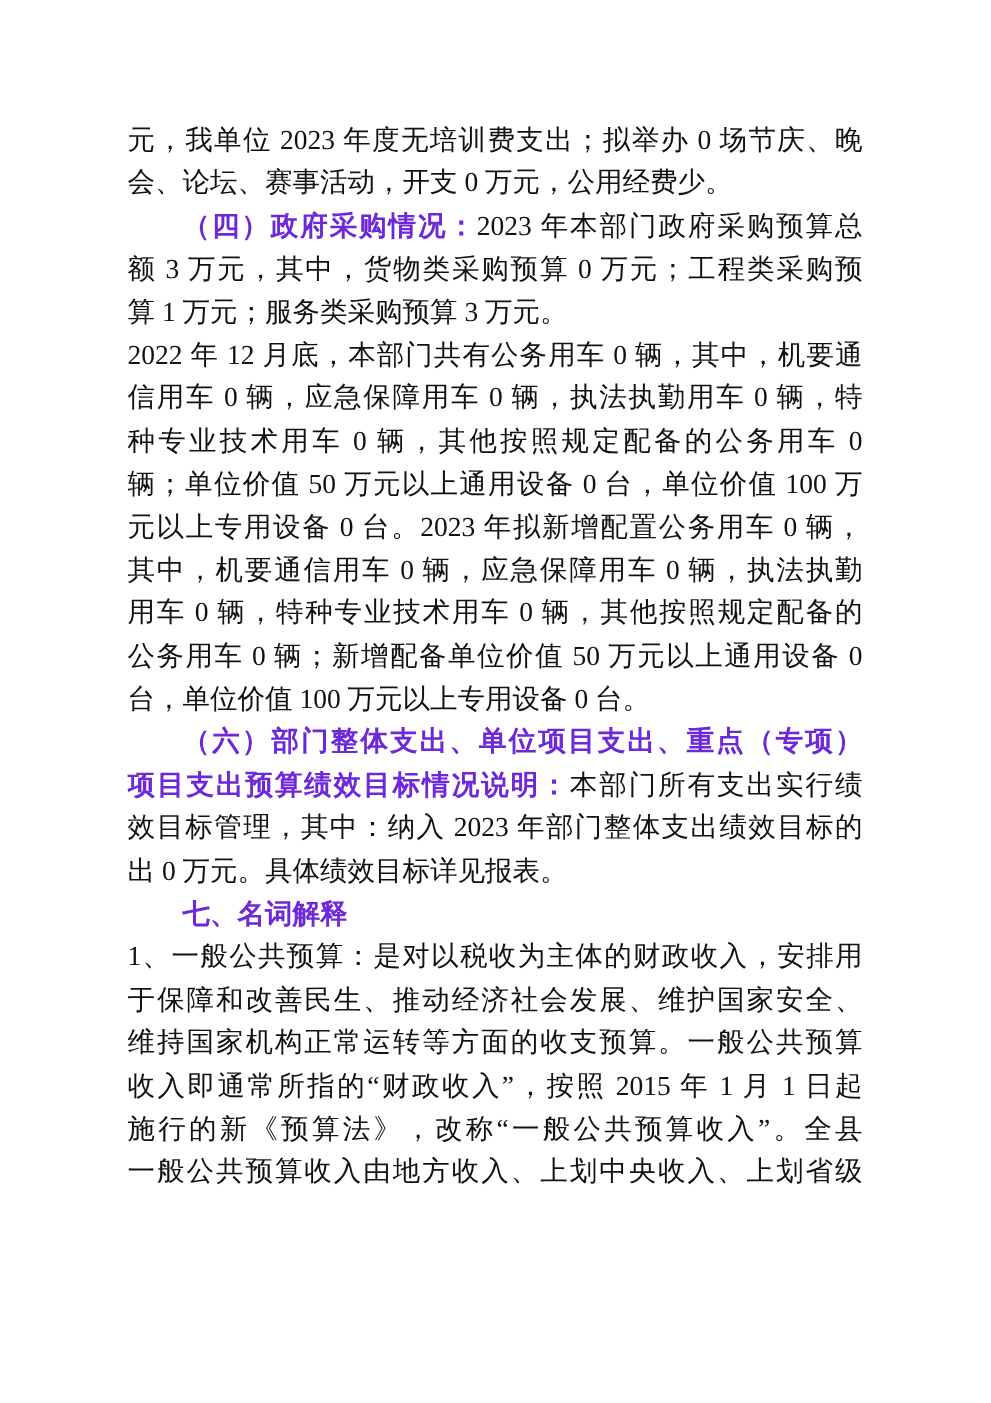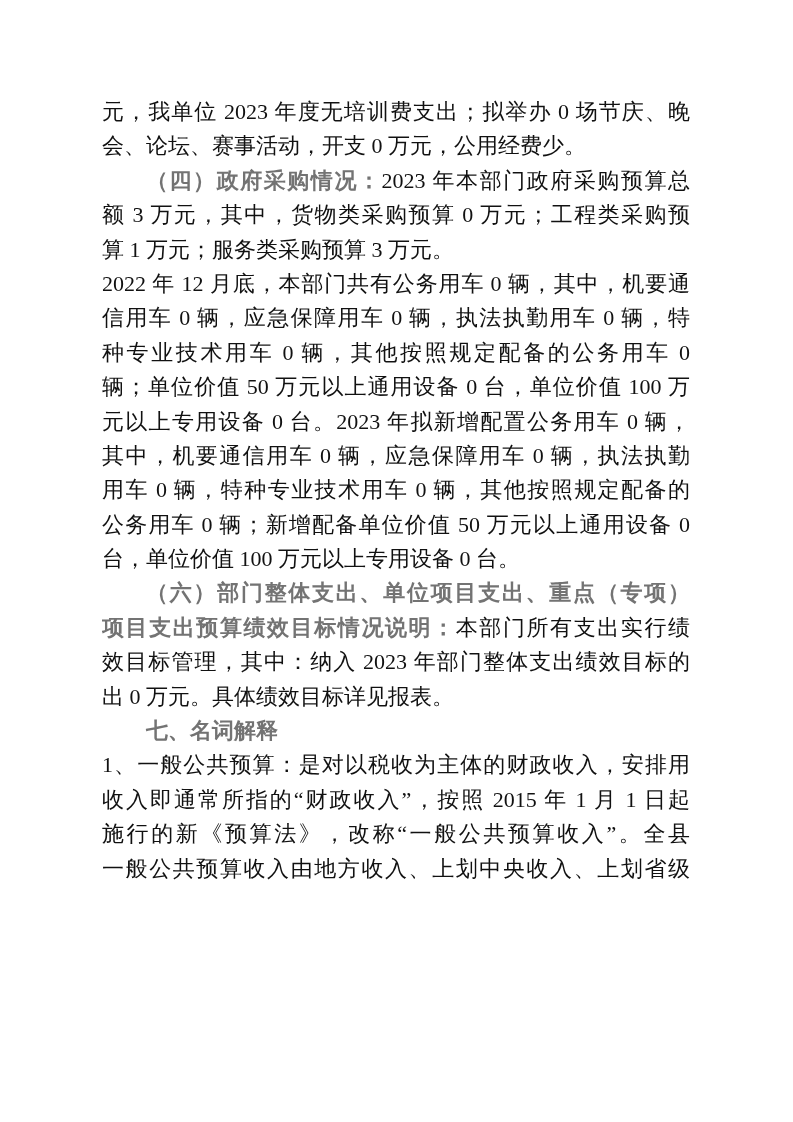--- a/index.html
+++ b/index.html
@@ -26,21 +26,21 @@
     line-height: 34.4px;
     text-align: justify;
     text-align-last: justify;
     overflow: hidden;
   }
   .text-line.last {
     text-align: left;
     text-align-last: left;
   }
   .text-line.ind { text-indent: 2em; }
-  .text-line b { font-weight: bold; color: #737373; }
+  .text-line b { font-weight: bold; color: #6d28d9; }
 </style>
 </head>
 <body>
 
 <div class="page">
   <div class="doc-content">
       <div class="text-line"><span>元，我单位 2023 年度无培训费支出；拟举办 0 场节庆、晚</span></div>
       <div class="text-line last"><span>会、论坛、赛事活动，开支 0 万元，公用经费少。</span></div>
       <div class="text-line ind"><b>（四）政府采购情况：</b><span>2023 年本部门政府采购预算总</span></div>
       <div class="text-line"><span>额 3 万元，其中，货物类采购预算 0 万元；工程类采购预</span></div>
@@ -53,17 +53,19 @@
       <div class="text-line"><span>其中，机要通信用车 0 辆，应急保障用车 0 辆，执法执勤</span></div>
       <div class="text-line"><span>用车 0 辆，特种专业技术用车 0 辆，其他按照规定配备的</span></div>
       <div class="text-line"><span>公务用车 0 辆；新增配备单位价值 50 万元以上通用设备 0</span></div>
       <div class="text-line last"><span>台，单位价值 100 万元以上专用设备 0 台。</span></div>
       <div class="text-line ind"><b>（六）部门整体支出、单位项目支出、重点（专项）</b></div>
       <div class="text-line"><b>项目支出预算绩效目标情况说明：</b><span>本部门所有支出实行绩</span></div>
       <div class="text-line"><span>效目标管理，其中：纳入 2023 年部门整体支出绩效目标的</span></div>
       <div class="text-line last"><span>出 0 万元。具体绩效目标详见报表。</span></div>
       <div class="text-line last ind"><b>七、名词解释</b></div>
       <div class="text-line"><span>1、一般公共预算：是对以税收为主体的财政收入，安排用</span></div>
+      <div class="text-line"><span>于保障和改善民生、推动经济社会发展、维护国家安全、</span></div>
+      <div class="text-line"><span>维持国家机构正常运转等方面的收支预算。一般公共预算</span></div>
       <div class="text-line"><span>收入即通常所指的“财政收入”，按照 2015 年 1 月 1 日起</span></div>
       <div class="text-line"><span>施行的新《预算法》，改称“一般公共预算收入”。全县</span></div>
       <div class="text-line"><span>一般公共预算收入由地方收入、上划中央收入、上划省级</span></div>
     </div>
 </div>
 
 </body></html>

